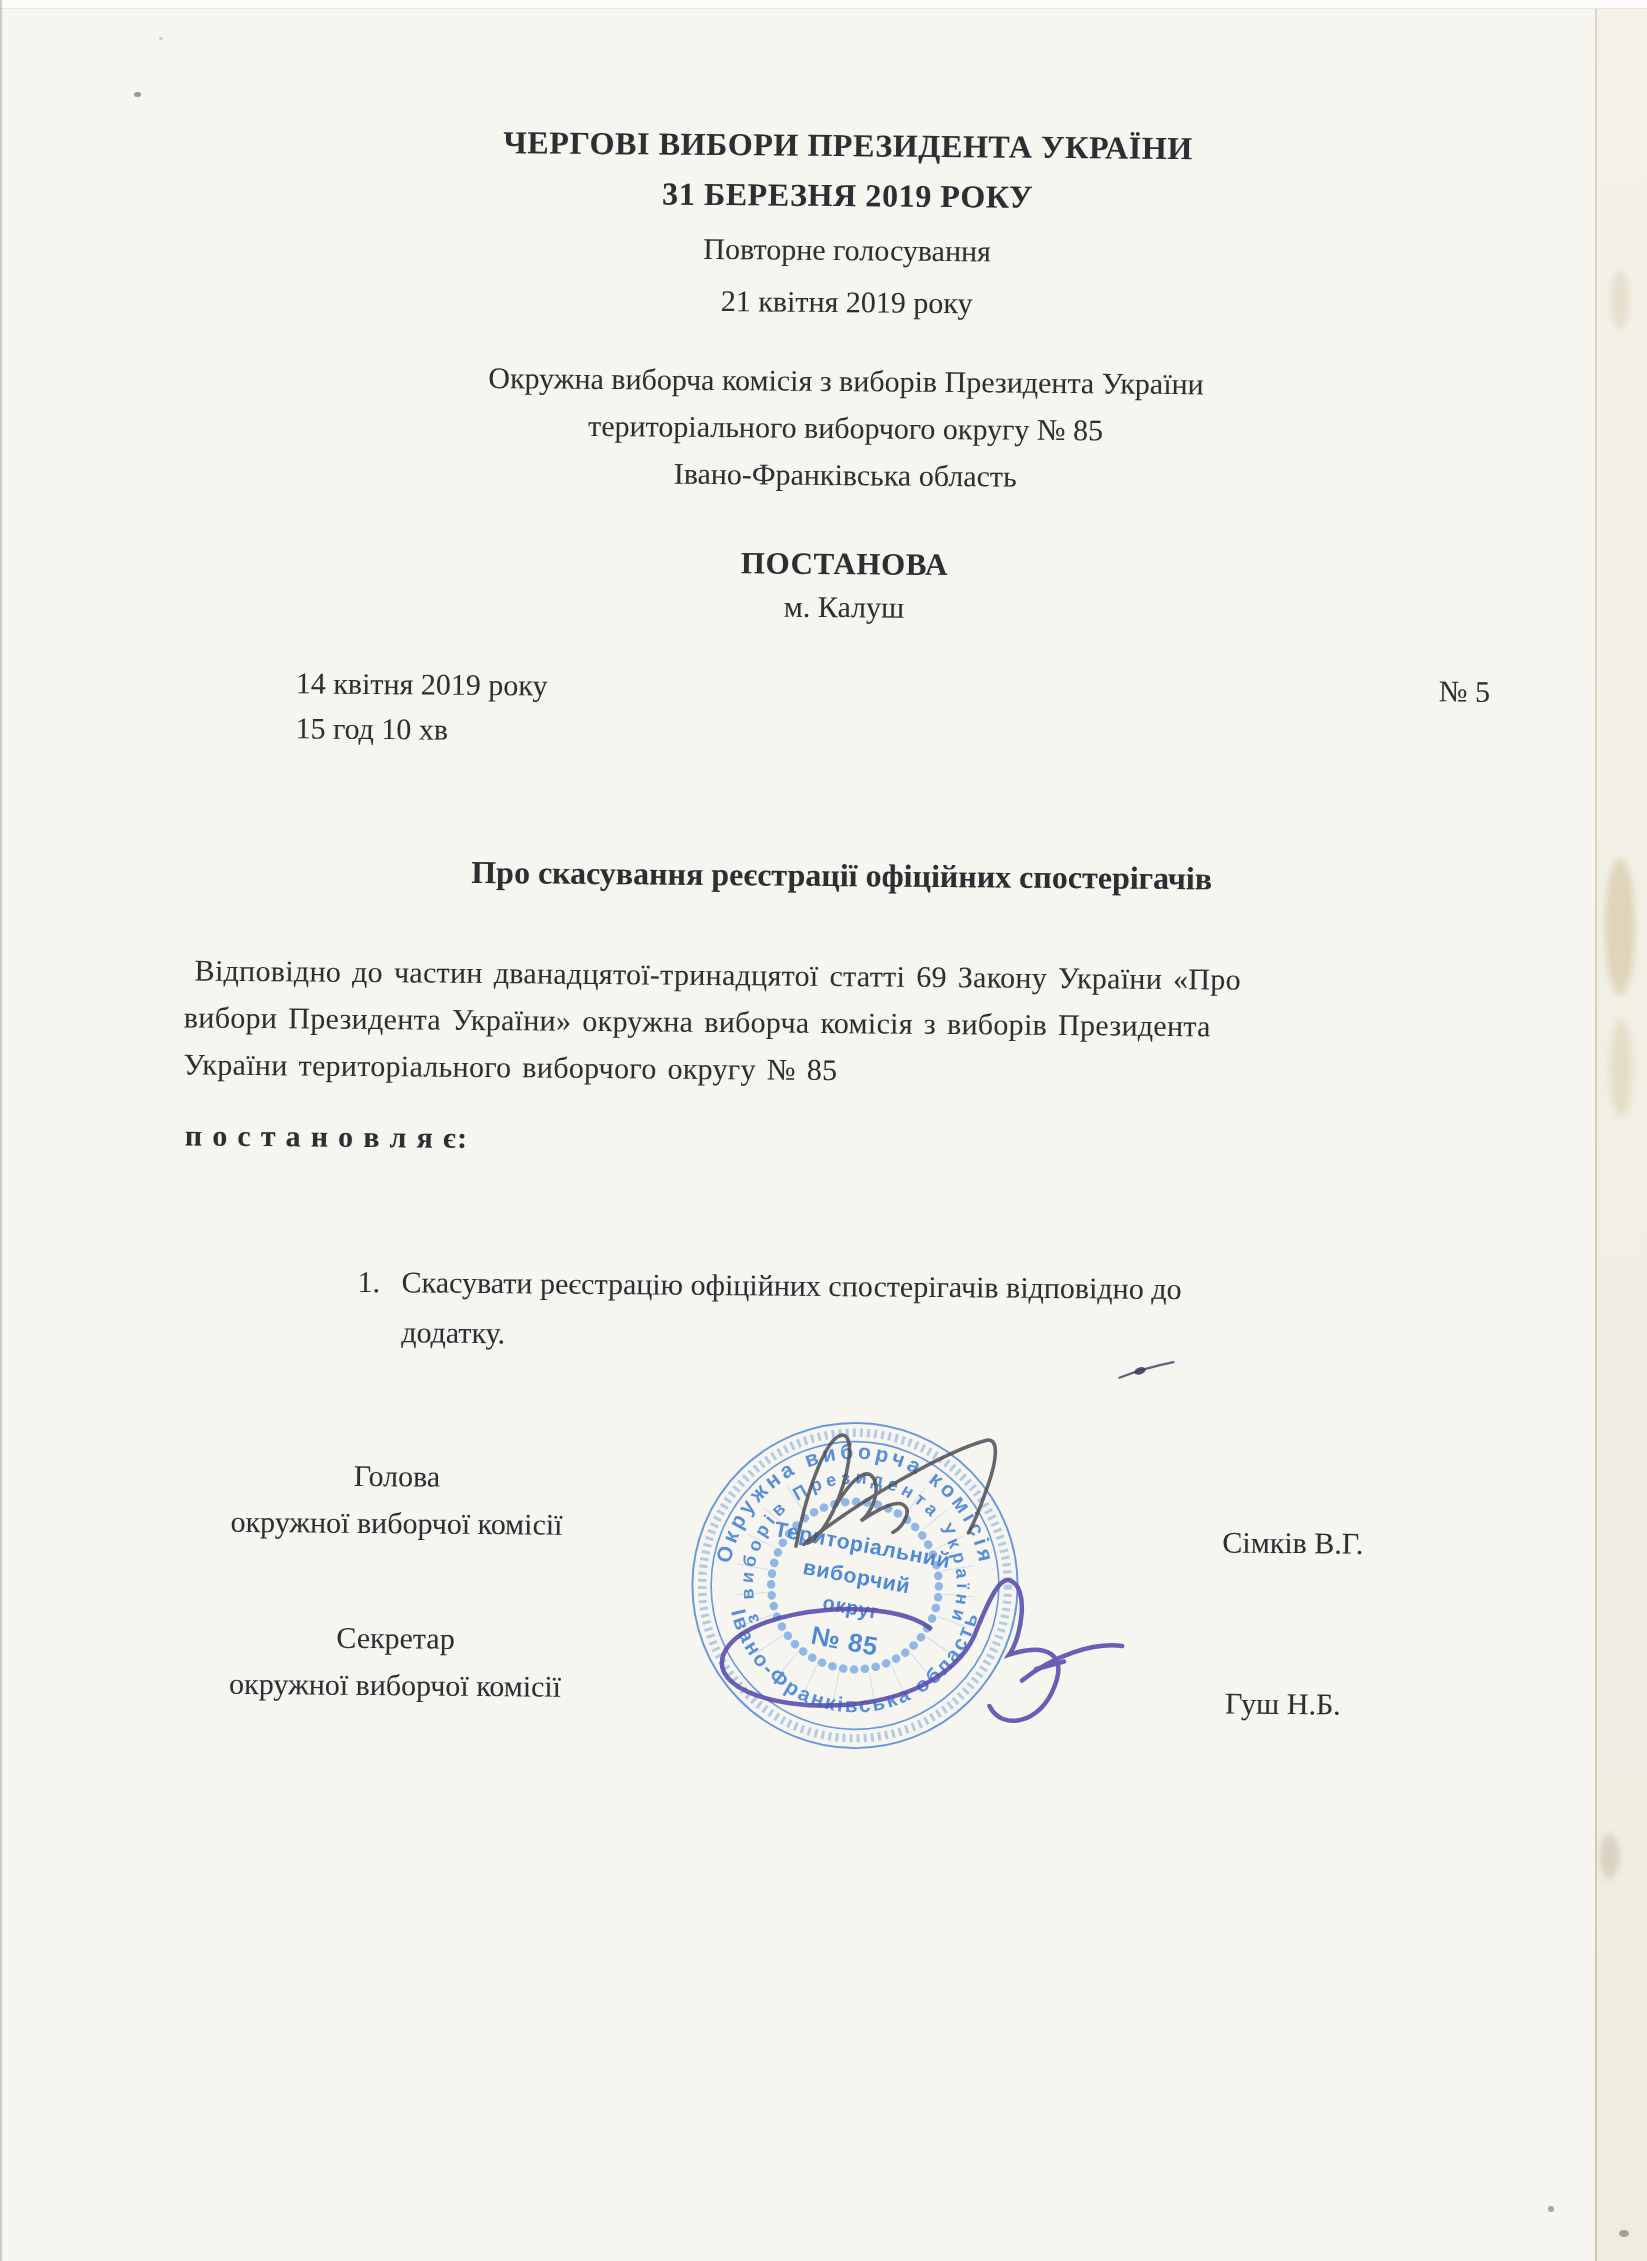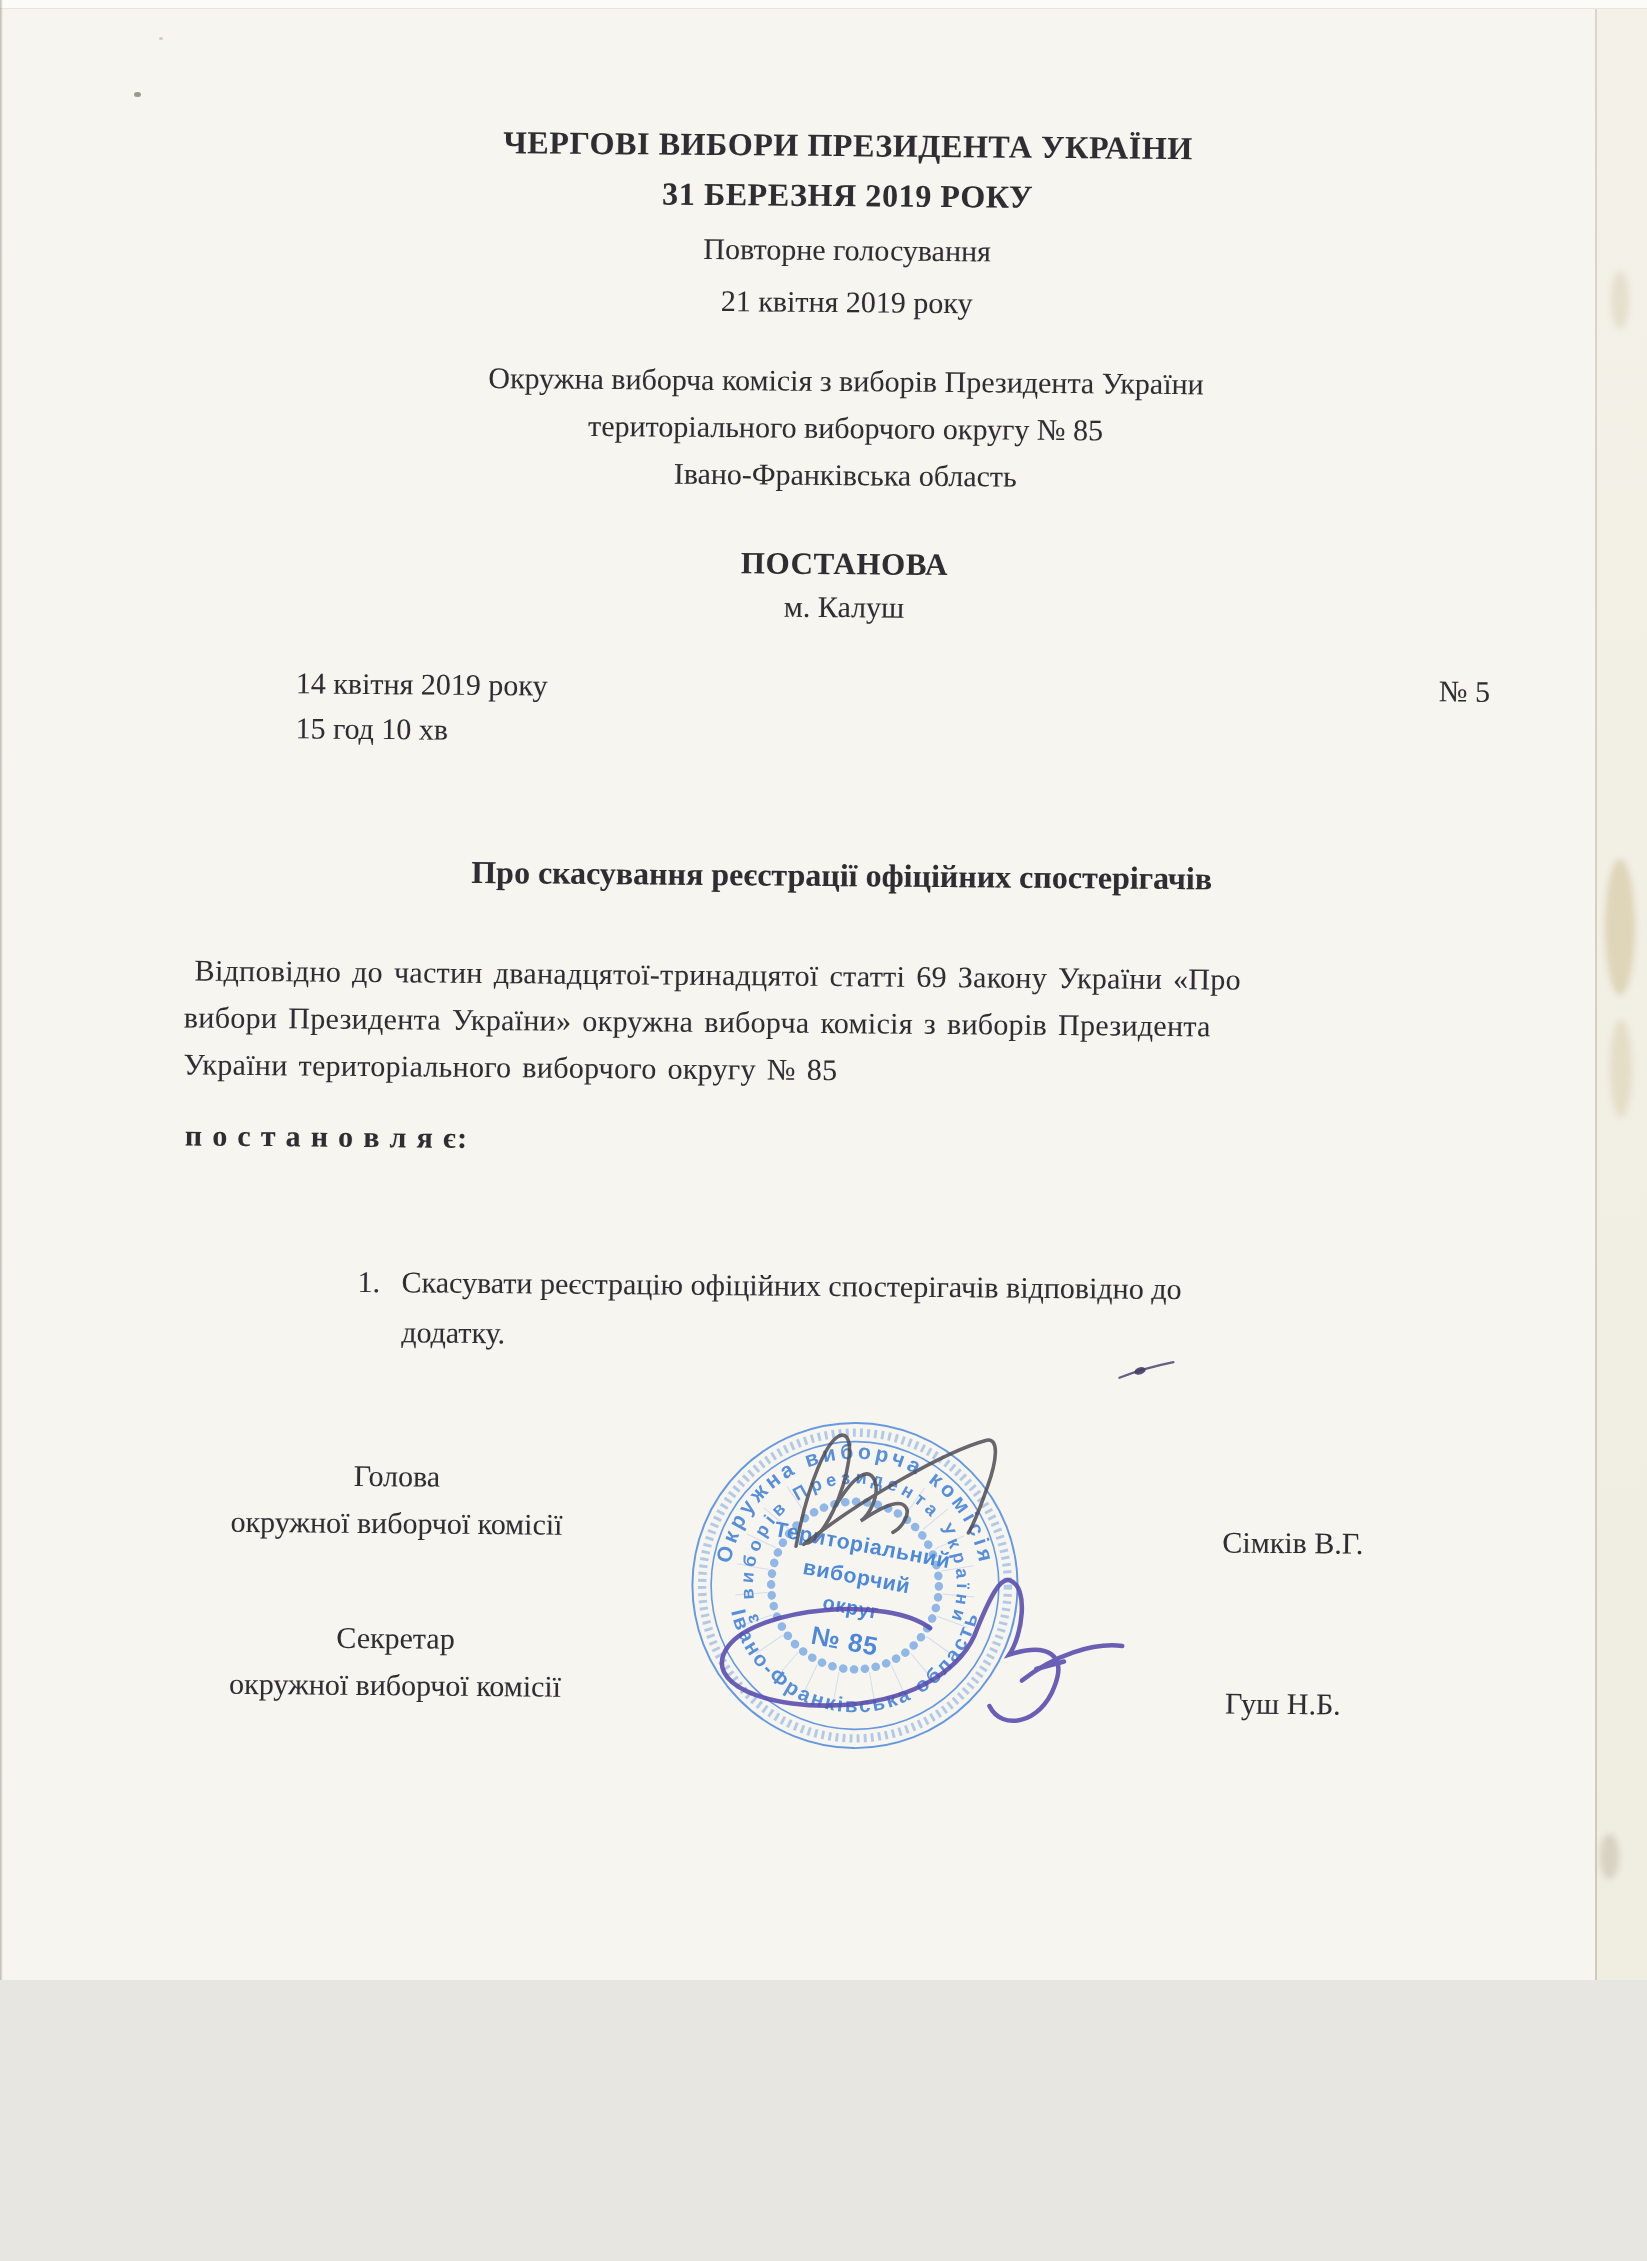--- a/index.html
+++ b/index.html
@@ -1,17 +1,17 @@
 <!DOCTYPE html>
 <html style="font-size:10.3px"><head>
 <meta charset="utf-8">
 <style>
   html,body { margin:0; padding:0; background:#e8e6e0; }
   .scan {
-    position:relative; width:1647px; height:1980px; overflow:hidden;
+    position:relative; width:1647px; height:2261px; overflow:hidden;
     background:#f7f5f0;
     font-family:"Liberation Serif","DejaVu Serif",serif;
     color:#2e2d31;
   }
   .content { position:absolute; left:0; top:0; width:1647px; height:2261px;
     transform:rotate(0.5deg); transform-origin:824px 1130px; }
   .txt { position:absolute; text-shadow:0.6px 0 0 rgba(150,60,150,0.10), -0.6px 0 0 rgba(60,140,80,0.08); }
   .center-col { left:116px; width:1447px; text-align:center; }
 
   .hdr-b   { font-size:32px; line-height:50px; font-weight:bold; letter-spacing:0.6px; }

